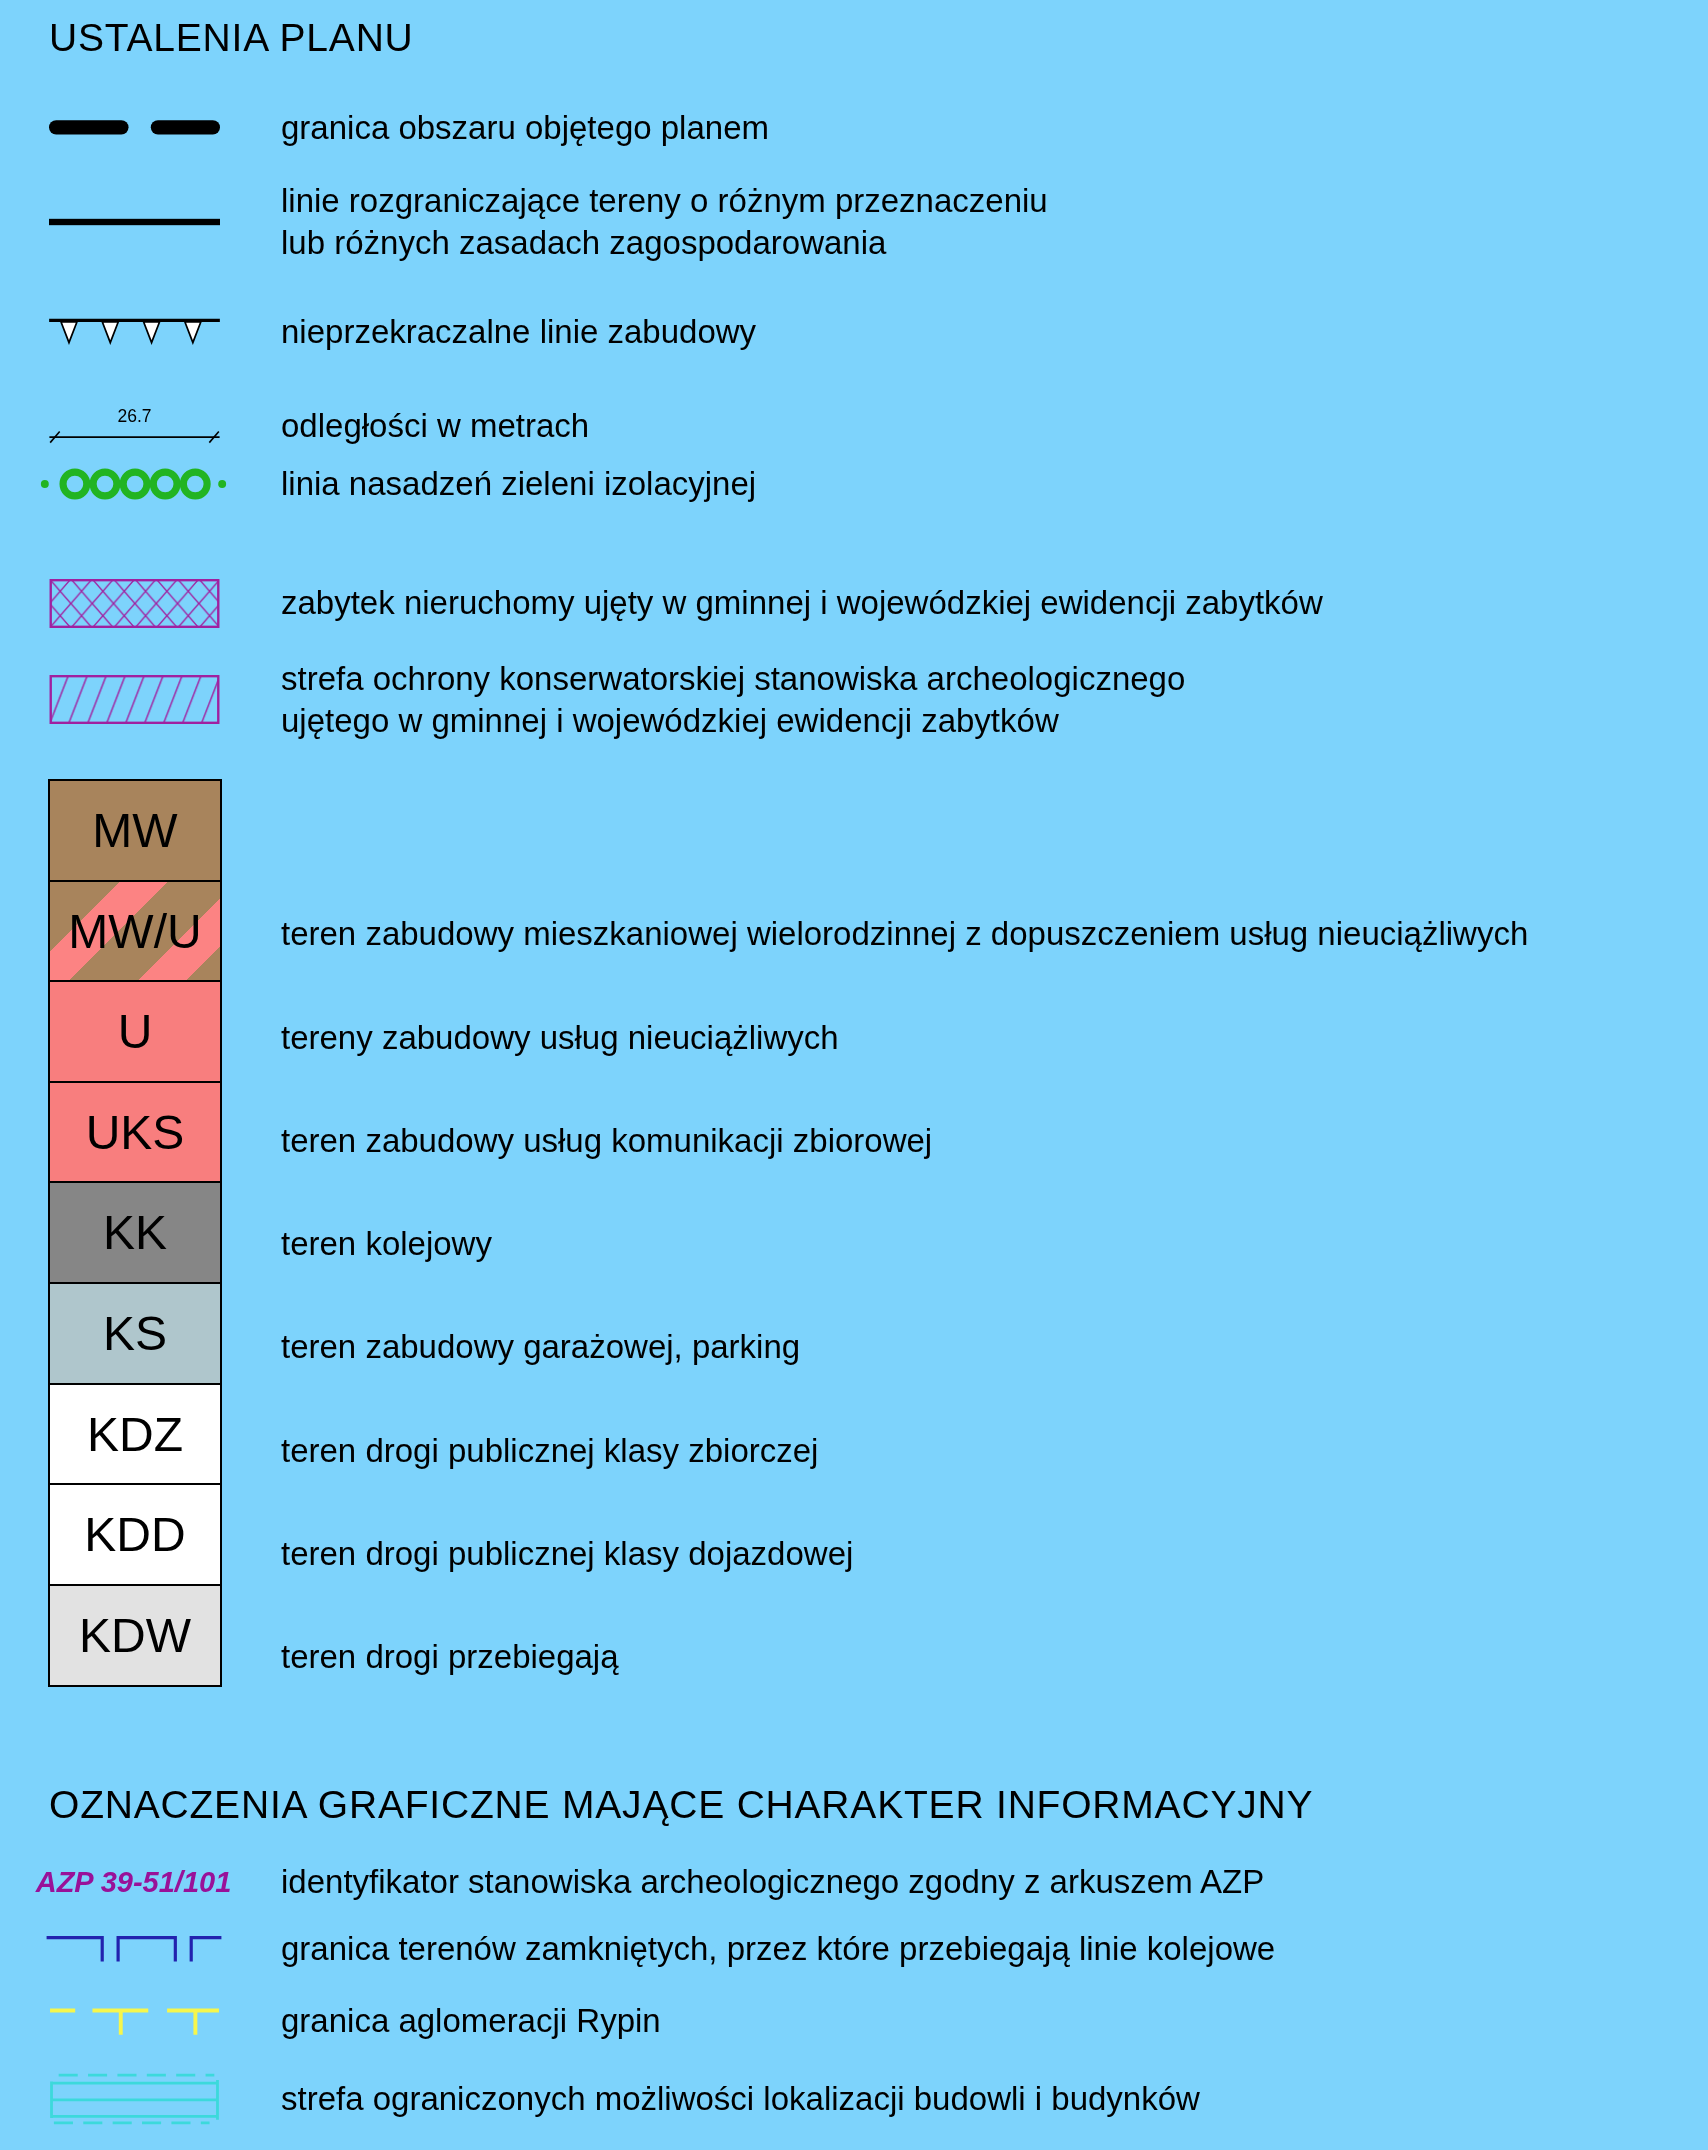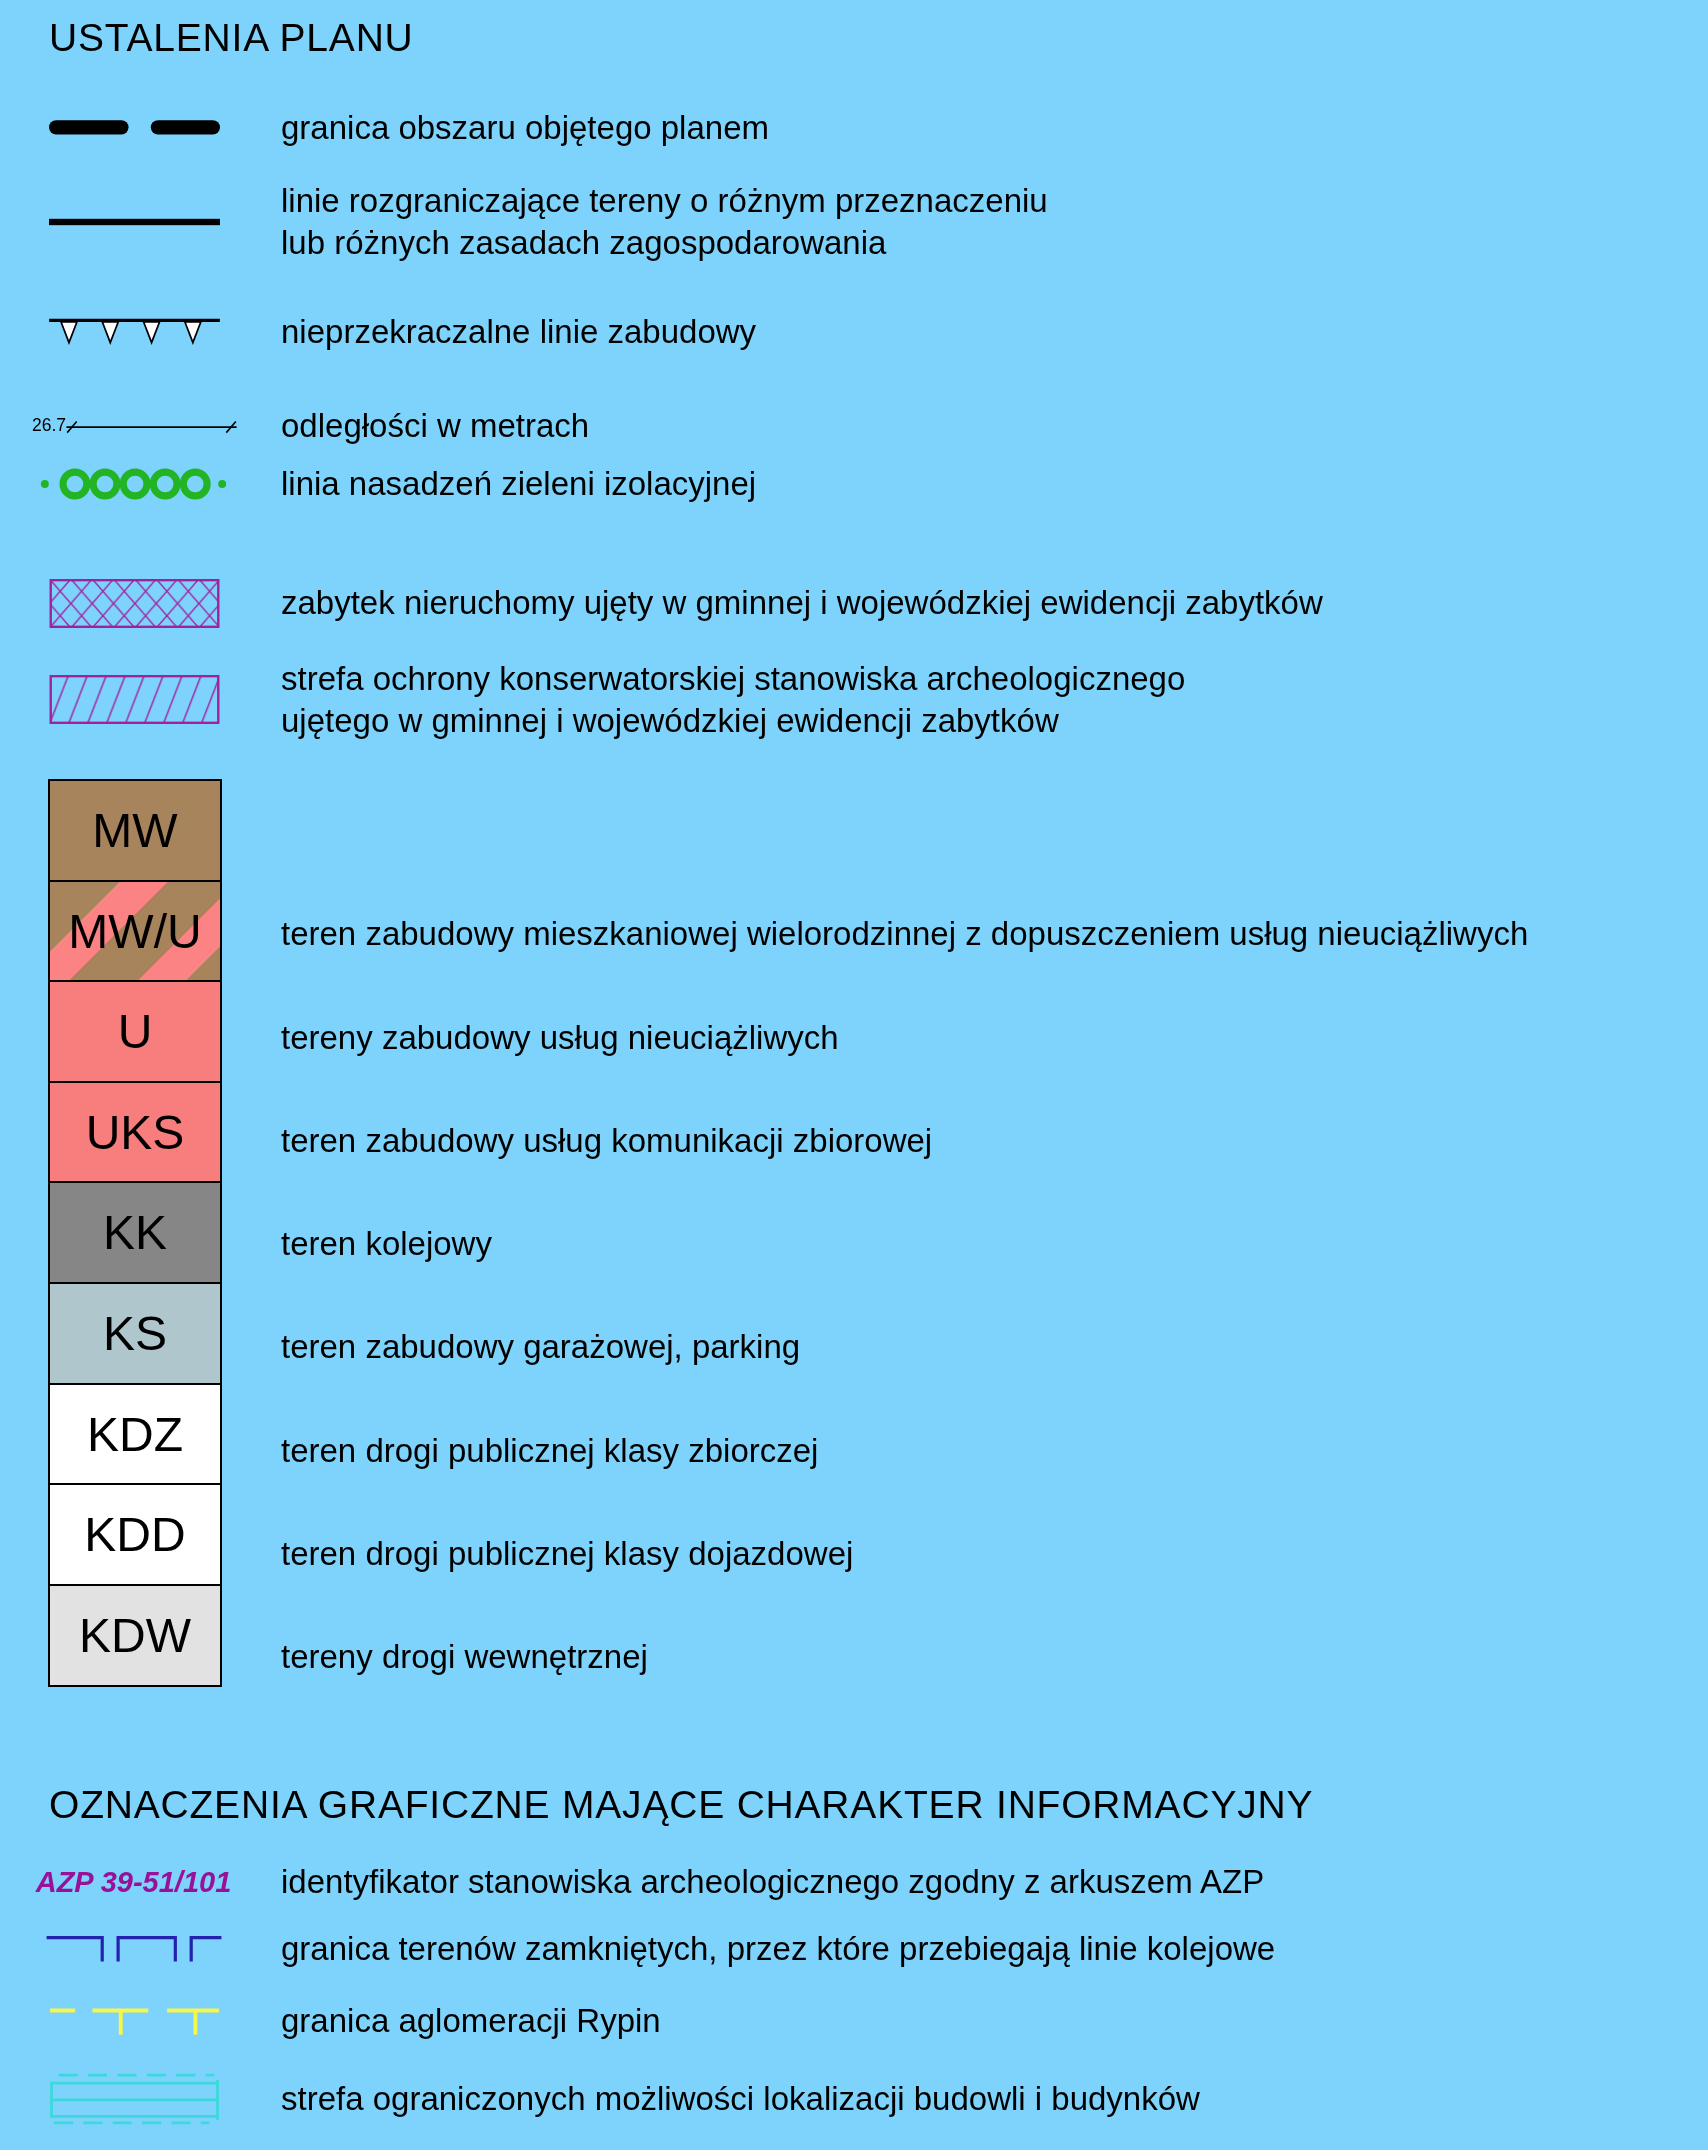--- a/index.html
+++ b/index.html
@@ -6,21 +6,21 @@
   #canvas{position:relative;width:1709px;height:2151px;background:#7dd3fc;
           font-family:"Liberation Sans",sans-serif;color:#000;overflow:hidden;}
   .sec-title{position:absolute;left:49px;font-size:39px;letter-spacing:0.8px;white-space:nowrap;}
   .row{position:absolute;left:0;width:1709px;}
   .sym{position:absolute;left:49px;width:171px;height:100%;
        display:flex;align-items:center;justify-content:center;}
   .sym.wide{left:32px;width:203px;}
   .lbl{position:absolute;left:281px;top:50%;transform:translateY(-50%);
        font-size:33px;line-height:42px;white-space:pre-line;}
   
-  .dim{display:flex;flex-direction:row;align-items:center;}
+  .dim{display:flex;flex-direction:column;align-items:center;}
   .dim-num{font-size:17.5px;line-height:20.7px;}
   
   .azp-text{font-size:29px;font-weight:bold;font-style:italic;white-space:nowrap;
             color:var(--azp_purple);}
   
   #zone-col{position:absolute;left:48px;top:779px;width:142px;}
   .zone-swatch{box-sizing:border-box;width:174px;height:103px;margin-top:-2.4px;
                border:2.4px solid #000;display:flex;align-items:center;justify-content:center;
                background:var(--fill);font-size:48px;}
   .zone-swatch:first-child{margin-top:0;}
@@ -156,21 +156,21 @@
       </div>
   </div>
 
   <div class="zone-lbl" style="top:913px">teren zabudowy mieszkaniowej wielorodzinnej z dopuszczeniem usług nieuciążliwych</div>
   <div class="zone-lbl" style="top:1017px">tereny zabudowy usług nieuciążliwych</div>
   <div class="zone-lbl" style="top:1120px">teren zabudowy usług komunikacji zbiorowej</div>
   <div class="zone-lbl" style="top:1223px">teren kolejowy</div>
   <div class="zone-lbl" style="top:1326px">teren zabudowy garażowej, parking</div>
   <div class="zone-lbl" style="top:1430px">teren drogi publicznej klasy zbiorczej</div>
   <div class="zone-lbl" style="top:1533px">teren drogi publicznej klasy dojazdowej</div>
-  <div class="zone-lbl" style="top:1636px">tereny drogi wewnętrznej</div>
+  <div class="zone-lbl" style="top:1636px">teren drogi przebiegają</div>
 
   <div class="sec-title" style="top:1783px">OZNACZENIA GRAFICZNE MAJĄCE CHARAKTER INFORMACYJNY</div>
 
   <div class="row" style="top:1852px;height:60px">
     <div class="sym wide">
       <div class="azp-text">AZP 39-51/101</div>
     </div>
     <div class="lbl">identyfikator stanowiska archeologicznego zgodny z arkuszem AZP</div>
   </div>
 

